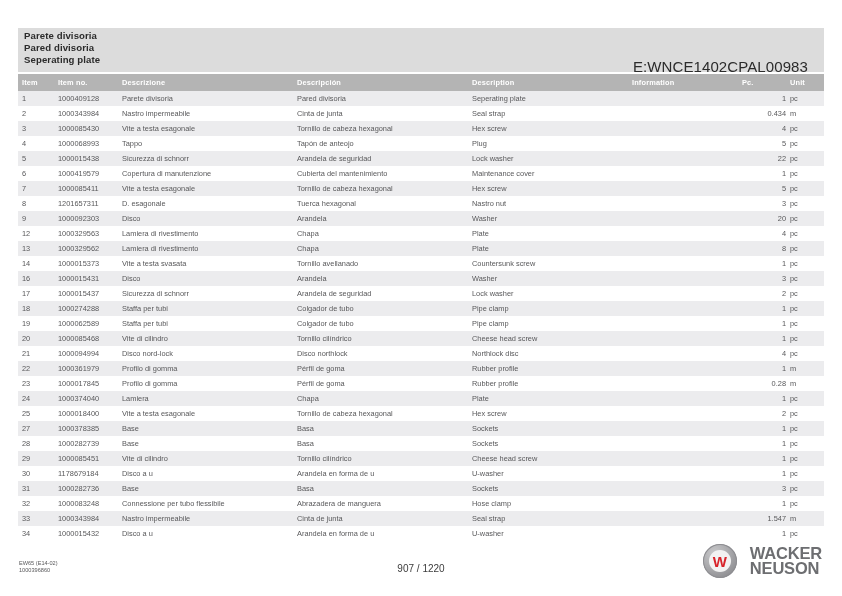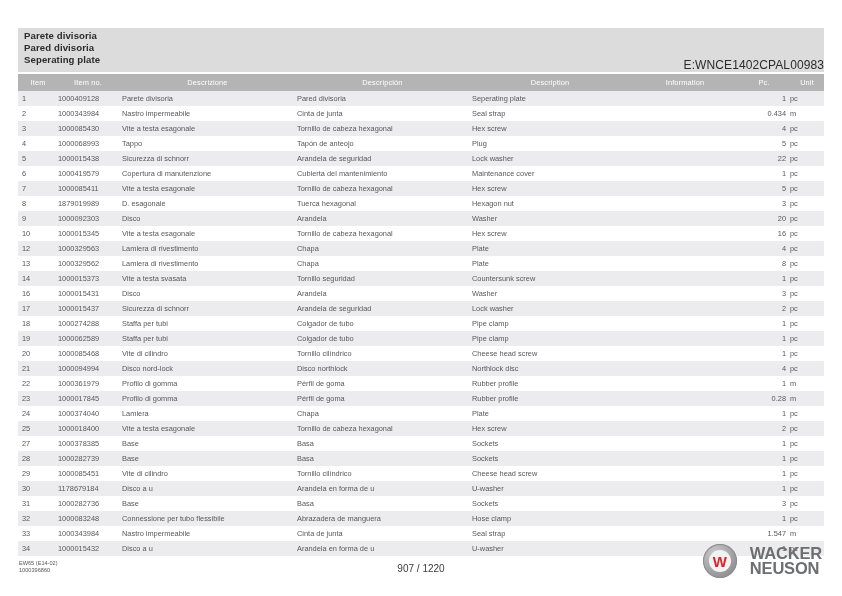--- a/index.html
+++ b/index.html
@@ -32,44 +32,44 @@
     line-height: 12.2px;
   }
   #title-stack div {
     font-size: 9.6px;
     font-weight: bold;
     color: #2b2b2b;
     letter-spacing: 0.1px;
   }
   #doc-code {
     position: absolute;
-    right: 18px;
+    right: 34px;
     top: 58px;
-    font-size: 12px;
+    font-size: 15px;
     color: #2b2b2b;
     text-align: right;
     letter-spacing: 0.1px;
   }
 
   
   #parts-table {
     position: absolute;
     left: 18px;
     top: 74px;
     width: 806px;
     border-collapse: collapse;
     table-layout: fixed;
     font-size: 7.4px;
   }
   #parts-table th {
     background: #b4b4b4;
     color: #ffffff;
-    font-weight: normal;
+    font-weight: bold;
     font-size: 7.4px;
-    text-align: center;
+    text-align: left;
     padding: 3px 0 3px 4px;
     height: 11px;
     letter-spacing: 0.15px;
   }
   #parts-table td {
     padding: 2px 0 2px 4px;
     height: 11px;
     color: #58585a;
     white-space: nowrap;
     overflow: hidden;
@@ -256,49 +256,39 @@
         <td>1000085411</td>
         <td>Vite a testa esagonale</td>
         <td>Tornillo de cabeza hexagonal</td>
         <td>Hex screw</td>
         <td></td>
         <td class="num-right">5</td>
         <td>pc</td>
       </tr>
       <tr>
         <td>8</td>
-        <td>1879019989</td>
+        <td>1201657311</td>
         <td>D. esagonale</td>
         <td>Tuerca hexagonal</td>
-        <td>Hexagon nut</td>
+        <td>Nastro nut</td>
         <td></td>
         <td class="num-right">3</td>
         <td>pc</td>
       </tr>
       <tr>
         <td>9</td>
         <td>1000092303</td>
         <td>Disco</td>
         <td>Arandela</td>
         <td>Washer</td>
         <td></td>
         <td class="num-right">20</td>
         <td>pc</td>
       </tr>
       <tr>
-        <td>10</td>
-        <td>1000015345</td>
-        <td>Vite a testa esagonale</td>
-        <td>Tornillo de cabeza hexagonal</td>
-        <td>Hex screw</td>
-        <td></td>
-        <td class="num-right">16</td>
-        <td>pc</td>
-      </tr>
-      <tr>
         <td>12</td>
         <td>1000329563</td>
         <td>Lamiera di rivestimento</td>
         <td>Chapa</td>
         <td>Plate</td>
         <td></td>
         <td class="num-right">4</td>
         <td>pc</td>
       </tr>
       <tr>
@@ -308,21 +298,21 @@
         <td>Chapa</td>
         <td>Plate</td>
         <td></td>
         <td class="num-right">8</td>
         <td>pc</td>
       </tr>
       <tr>
         <td>14</td>
         <td>1000015373</td>
         <td>Vite a testa svasata</td>
-        <td>Tornillo seguridad</td>
+        <td>Tornillo avellanado</td>
         <td>Countersunk screw</td>
         <td></td>
         <td class="num-right">1</td>
         <td>pc</td>
       </tr>
       <tr>
         <td>16</td>
         <td>1000015431</td>
         <td>Disco</td>
         <td>Arandela</td>

